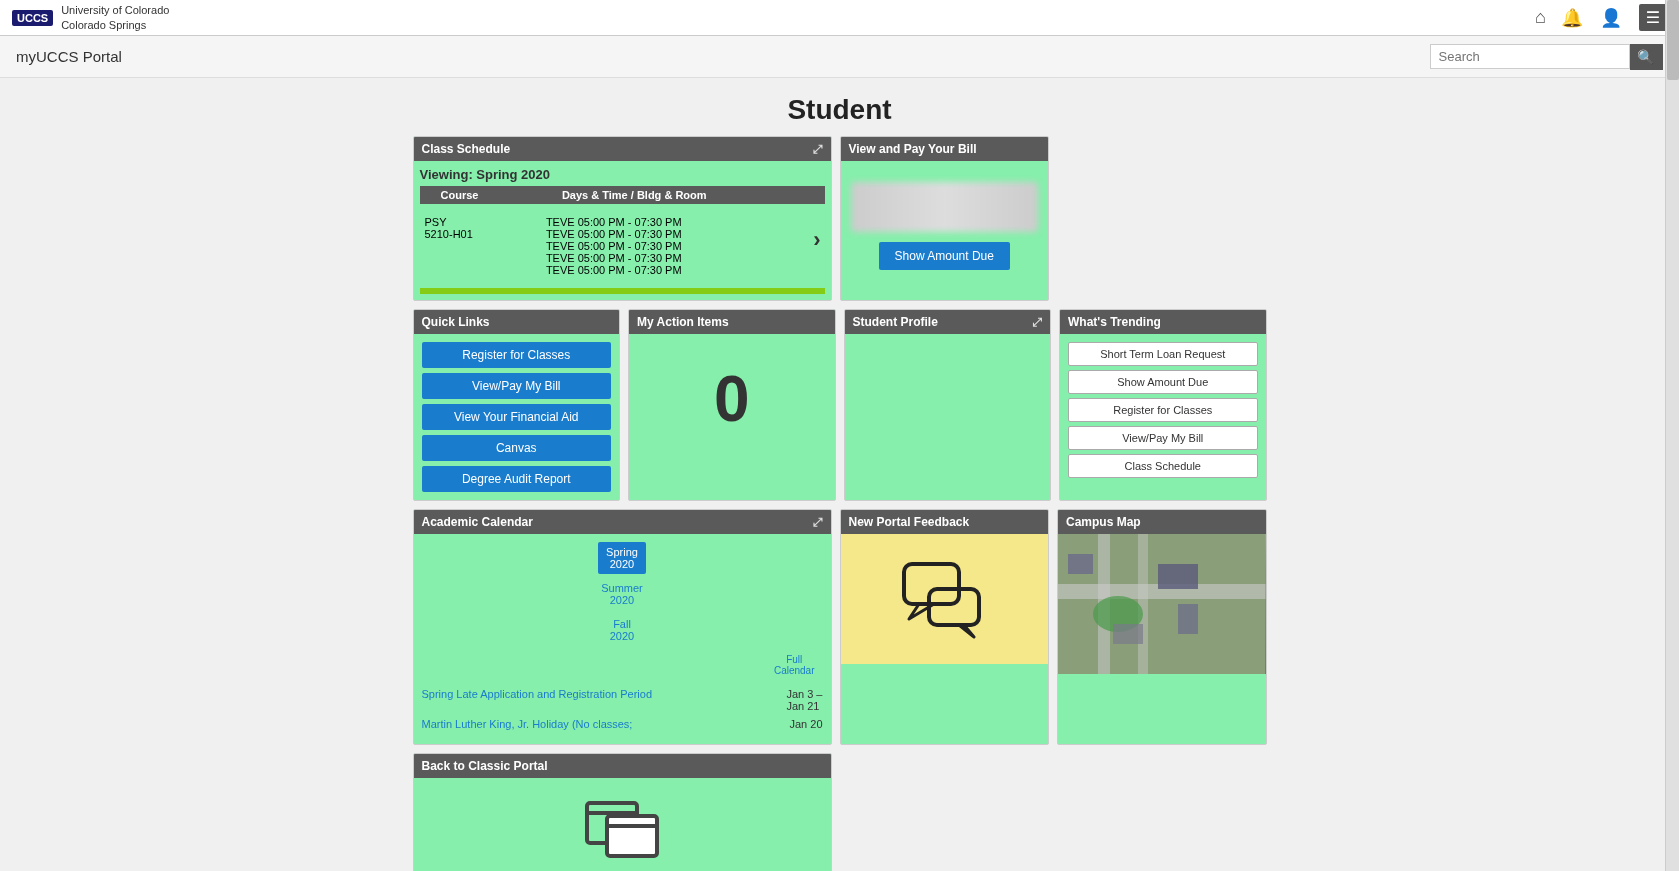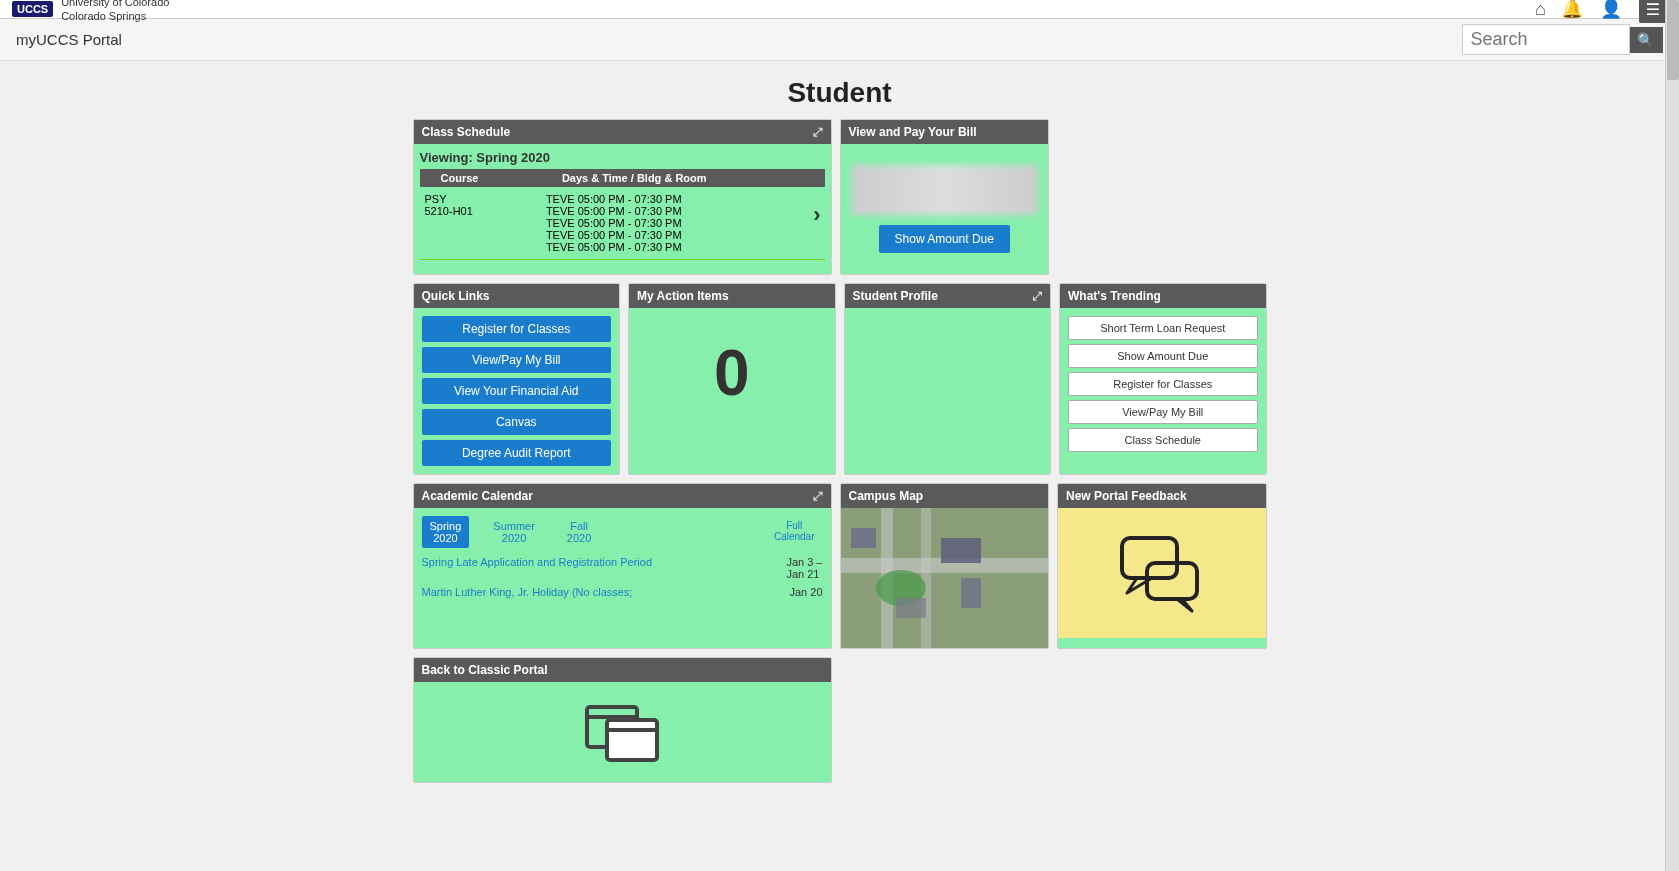--- a/index.html
+++ b/index.html
@@ -5,21 +5,21 @@
     * { box-sizing: border-box; margin: 0; padding: 0; }
     body { font-family: Arial, sans-serif; background: #f0f0f0; font-size: 13px; overflow-x: hidden; }
 
     
     .top-bar {
       background: #fff;
       border-bottom: 1px solid #ccc;
       display: flex;
       align-items: center;
       padding: 4px 12px;
-      height: 19px;
+      height: 36px;
     }
     .logo-area {
       display: flex;
       align-items: center;
       gap: 8px;
     }
     .logo-box {
       background: #1a1a6e;
       color: #fff;
       font-weight: bold;
@@ -68,22 +68,22 @@
       color: #333;
     }
     .search-area {
       margin-left: auto;
       display: flex;
       align-items: center;
     }
     .search-input {
       border: 1px solid #ccc;
       padding: 4px 8px;
-      font-size: 18px;
-      width: 168px;
+      font-size: 13px;
+      width: 200px;
       outline: none;
     }
     .search-btn {
       background: #555;
       border: none;
       color: #fff;
       padding: 5px 8px;
       cursor: pointer;
       font-size: 14px;
     }
@@ -158,22 +158,22 @@
       border-collapse: collapse;
       font-size: 11px;
     }
     .schedule-table th {
       background: #5a5a5a;
       color: #fff;
       padding: 3px 21px;
       text-align: left;
     }
     .schedule-table td {
-      padding: 6px 5px;
-      border-bottom: 1px solid #84cc16;
+      padding: 12px 5px;
+      border-bottom: 6px solid #84cc16;
       vertical-align: top;
     }
     .schedule-scroll-area {
       max-height: 120px;
       overflow-y: auto;
       position: relative;
     }
     .schedule-arrow {
       position: absolute;
       right: 4px;
@@ -305,22 +305,24 @@
       width: 100%;
       text-align: center;
     }
 
     
     .calendar-body {
       padding: 8px;
     }
     .cal-tabs {
       display: flex;
-      gap: 16px;
+      gap: 4px;
       margin-bottom: 8px;
+      align-items: center;
+      flex-direction: column;
     }
     .cal-tab {
       padding: 4px 8px;
       font-size: 11px;
       cursor: pointer;
       border-radius: 2px;
       text-align: center;
     }
     .cal-tab.active {
       background: #1a7ccc;
@@ -568,54 +570,54 @@
         </div>
         <div class="cal-event">
           <span class="cal-event-name">Martin Luther King, Jr. Holiday (No classes;</span>
           <span class="cal-event-date">Jan 20</span>
         </div>
       </div>
     </div>
 
     <div class="widget">
       <div class="widget-header">
+        <span>New Portal Feedback</span>
+      </div>
+      <div class="feedback-body">
+        <svg width="90" height="80" viewBox="0 0 90 80" xmlns="http://www.w3.org/2000/svg">
+
+          <rect x="5" y="5" width="55" height="40" rx="8" ry="8" fill="none" stroke="#222" stroke-width="4"></rect>
+          <polygon points="20,45 10,60 35,45" fill="none" stroke="#222" stroke-width="3" stroke-linejoin="round"></polygon>
+          <rect x="30" y="30" width="50" height="36" rx="8" ry="8" fill="none" stroke="#222" stroke-width="4"></rect>
+          <polygon points="60,66 75,78 65,66" fill="none" stroke="#222" stroke-width="3" stroke-linejoin="round"></polygon>
+        </svg>
+      </div>
+    </div>
+
+    <div class="widget">
+      <div class="widget-header">
         <span>Campus Map</span>
       </div>
       <div class="map-body">
         <div class="map-placeholder">
           <svg width="100%" height="140" xmlns="http://www.w3.org/2000/svg">
             <rect width="100%" height="100%" fill="#8a9e7a"></rect>
             <rect x="0" y="50" width="100%" height="15" fill="#ccc" opacity="0.6"></rect>
             <rect x="40" y="0" width="12" height="100%" fill="#ccc" opacity="0.5"></rect>
             <rect x="80" y="0" width="10" height="100%" fill="#ccc" opacity="0.4"></rect>
             <ellipse cx="60" cy="80" rx="25" ry="18" fill="#4a9a4a" opacity="0.7"></ellipse>
             <rect x="10" y="20" width="25" height="20" fill="#6a6a8a" opacity="0.8"></rect>
             <rect x="55" y="90" width="30" height="20" fill="#7a7a8a" opacity="0.7"></rect>
             <rect x="100" y="30" width="40" height="25" fill="#5a5a7a" opacity="0.8"></rect>
             <rect x="120" y="70" width="20" height="30" fill="#6a6a8a" opacity="0.7"></rect>
           </svg>
         </div>
       </div>
     </div>
 
-    <div class="widget">
-      <div class="widget-header">
-        <span>New Portal Feedback</span>
-      </div>
-      <div class="feedback-body">
-        <svg width="90" height="80" viewBox="0 0 90 80" xmlns="http://www.w3.org/2000/svg">
-
-          <rect x="5" y="5" width="55" height="40" rx="8" ry="8" fill="none" stroke="#222" stroke-width="4"></rect>
-          <polygon points="20,45 10,60 35,45" fill="none" stroke="#222" stroke-width="3" stroke-linejoin="round"></polygon>
-          <rect x="30" y="30" width="50" height="36" rx="8" ry="8" fill="none" stroke="#222" stroke-width="4"></rect>
-          <polygon points="60,66 75,78 65,66" fill="none" stroke="#222" stroke-width="3" stroke-linejoin="round"></polygon>
-        </svg>
-      </div>
-    </div>
-
   </div>
 
   <div class="grid-row" style="grid-template-columns: 2.3fr 1.15fr 1.15fr;">
 
     <div class="widget">
       <div class="widget-header">
         <span>Back to Classic Portal</span>
       </div>
       <div class="classic-body">
         <svg width="80" height="80" viewBox="0 0 80 80" xmlns="http://www.w3.org/2000/svg">

